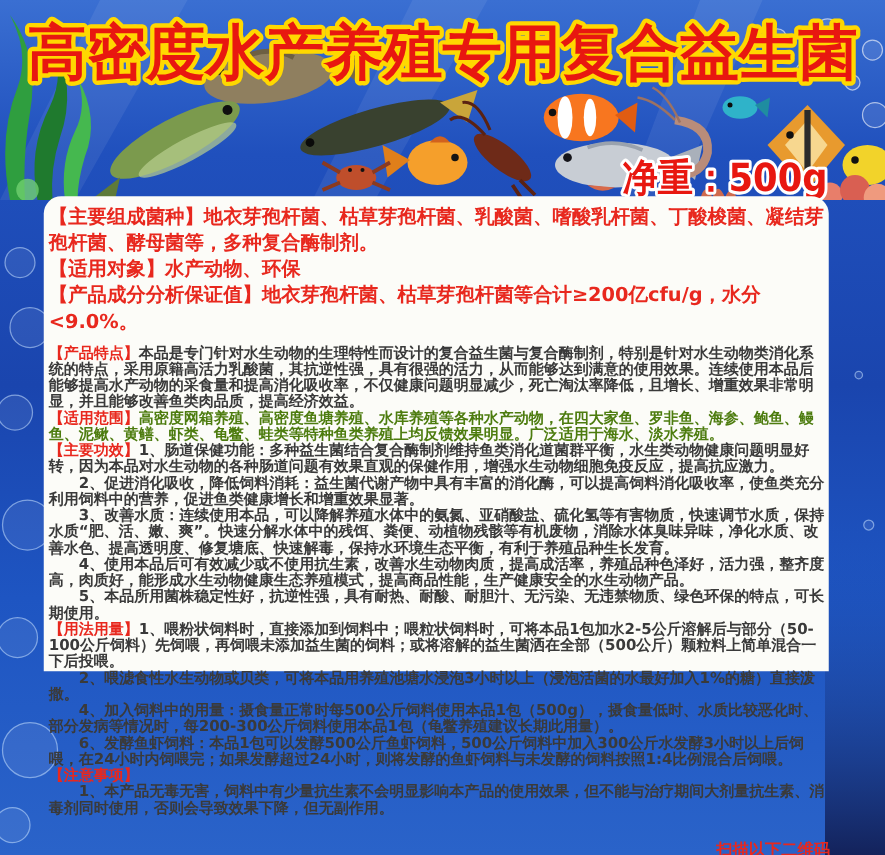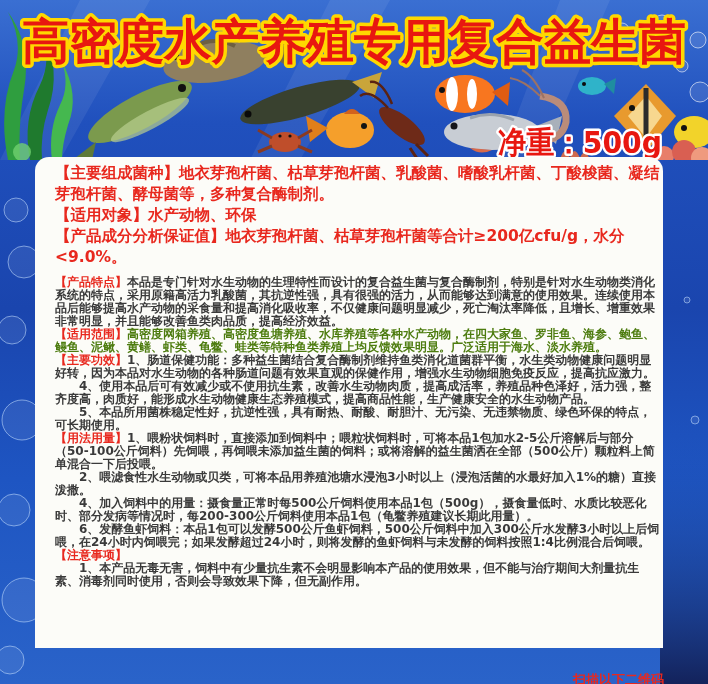--- a/index.html
+++ b/index.html
@@ -5,23 +5,23 @@
   html,body{margin:0;padding:0;background:#555;}
   .page{
     position:relative;width:708px;height:684px;overflow:hidden;
     font-family:"DejaVu Sans","Liberation Sans",sans-serif;
     background:linear-gradient(180deg,#3a6fd2 0%,#2050bd 18%,#1a45ae 45%,#1e55c2 70%,#2a63c9 100%);
   }
   svg{display:block;}
   .decor{position:absolute;left:0;top:0;width:708px;height:684px;}
   .header-scene{position:absolute;left:0;top:0;width:708px;height:160px;}
   .panel{
-    position:absolute;left:35px;top:157px;width:628px;height:491px;
+    position:absolute;left:35px;top:157px;width:628px;height:380px;
     background:#fcfcf8;border-radius:14px 14px 0 0;
-    padding:6px 2px 0 20px;box-sizing:border-box;
+    padding:6px 2px 0 4px;box-sizing:border-box;
   }
   .para{margin:0;font-weight:bold;color:#3a3a3a;font-size:12px;line-height:13px;letter-spacing:0;}
   .para .head{color:#e8281e;}
   .para.lg{font-size:15.5px;line-height:21px;}
   .para.red .body{color:#e8281e;}
   .para.maroon .body{color:#4d7c0f;}
   .para.dark .body{color:#3a3a3a;}
   .para.indent{text-indent:24px;}
   .para.gap{margin-top:8px;}
   .footer-note{
@@ -173,20 +173,22 @@
   </svg>
 
   <div class="panel">
     <div id="sections">
         <p class="para lg red"><span class="head">【主要组成菌种】</span><span class="body">地衣芽孢杆菌、枯草芽孢杆菌、乳酸菌、嗜酸乳杆菌、丁酸梭菌、凝结芽孢杆菌、酵母菌等，多种复合酶制剂。</span></p>
         <p class="para lg red"><span class="head">【适用对象】</span><span class="body">水产动物、环保</span></p>
         <p class="para lg red"><span class="head">【产品成分分析保证值】</span><span class="body">地衣芽孢杆菌、枯草芽孢杆菌等合计≥200亿cfu/g，水分&lt;9.0%。</span></p>
         <p class="para dark gap"><span class="head">【产品特点】</span><span class="body">本品是专门针对水生动物的生理特性而设计的复合益生菌与复合酶制剂，特别是针对水生动物类消化系统的特点，采用原籍高活力乳酸菌，其抗逆性强，具有很强的活力，从而能够达到满意的使用效果。连续使用本品后能够提高水产动物的采食量和提高消化吸收率，不仅健康问题明显减少，死亡淘汰率降低，且增长、增重效果非常明显，并且能够改善鱼类肉品质，提高经济效益。</span></p>
         <p class="para maroon"><span class="head">【适用范围】</span><span class="body">高密度网箱养殖、高密度鱼塘养殖、水库养殖等各种水产动物，在四大家鱼、罗非鱼、海参、鲍鱼、鳗鱼、泥鳅、黄鳝、虾类、龟鳖、蛙类等特种鱼类养殖上均反馈效果明显。广泛适用于海水、淡水养殖。</span></p>
         <p class="para dark"><span class="head">【主要功效】</span><span class="body">1、肠道保健功能：多种益生菌结合复合酶制剂维持鱼类消化道菌群平衡，水生类动物健康问题明显好转，因为本品对水生动物的各种肠道问题有效果直观的保健作用，增强水生动物细胞免疫反应，提高抗应激力。</span></p>
+        <p class="para dark indent"><span class="body">2、促进消化吸收，降低饲料消耗：益生菌代谢产物中具有丰富的消化酶，可以提高饲料消化吸收率，使鱼类充分利用饲料中的营养，促进鱼类健康增长和增重效果显著。</span></p>
+        <p class="para dark indent"><span class="body">3、改善水质：连续使用本品，可以降解养殖水体中的氨氮、亚硝酸盐、硫化氢等有害物质，快速调节水质，保持水质“肥、活、嫩、爽”。快速分解水体中的残饵、粪便、动植物残骸等有机废物，消除水体臭味异味，净化水质、改善水色、提高透明度、修复塘底、快速解毒，保持水环境生态平衡，有利于养殖品种生长发育。</span></p>
         <p class="para dark indent"><span class="body">4、使用本品后可有效减少或不使用抗生素，改善水生动物肉质，提高成活率，养殖品种色泽好，活力强，整齐度高，肉质好，能形成水生动物健康生态养殖模式，提高商品性能，生产健康安全的水生动物产品。</span></p>
         <p class="para dark indent"><span class="body">5、本品所用菌株稳定性好，抗逆性强，具有耐热、耐酸、耐胆汁、无污染、无违禁物质、绿色环保的特点，可长期使用。</span></p>
         <p class="para dark"><span class="head">【用法用量】</span><span class="body">1、喂粉状饲料时，直接添加到饲料中；喂粒状饲料时，可将本品1包加水2-5公斤溶解后与部分（50-100公斤饲料）先饲喂，再饲喂未添加益生菌的饲料；或将溶解的益生菌洒在全部（500公斤）颗粒料上简单混合一下后投喂。</span></p>
         <p class="para dark indent"><span class="body">2、喂滤食性水生动物或贝类，可将本品用养殖池塘水浸泡3小时以上（浸泡活菌的水最好加入1%的糖）直接泼撒。</span></p>
         <p class="para dark indent"><span class="body">4、加入饲料中的用量：摄食量正常时每500公斤饲料使用本品1包（500g），摄食量低时、水质比较恶化时、部分发病等情况时，每200-300公斤饲料使用本品1包（龟鳖养殖建议长期此用量）。</span></p>
         <p class="para dark indent"><span class="body">6、发酵鱼虾饲料：本品1包可以发酵500公斤鱼虾饲料，500公斤饲料中加入300公斤水发酵3小时以上后饲喂，在24小时内饲喂完；如果发酵超过24小时，则将发酵的鱼虾饲料与未发酵的饲料按照1:4比例混合后饲喂。</span></p>
         <p class="para dark"><span class="head">【注意事项】</span></p>
         <p class="para dark indent"><span class="body">1、本产品无毒无害，饲料中有少量抗生素不会明显影响本产品的使用效果，但不能与治疗期间大剂量抗生素、消毒剂同时使用，否则会导致效果下降，但无副作用。</span></p>
       </div>
   </div>

